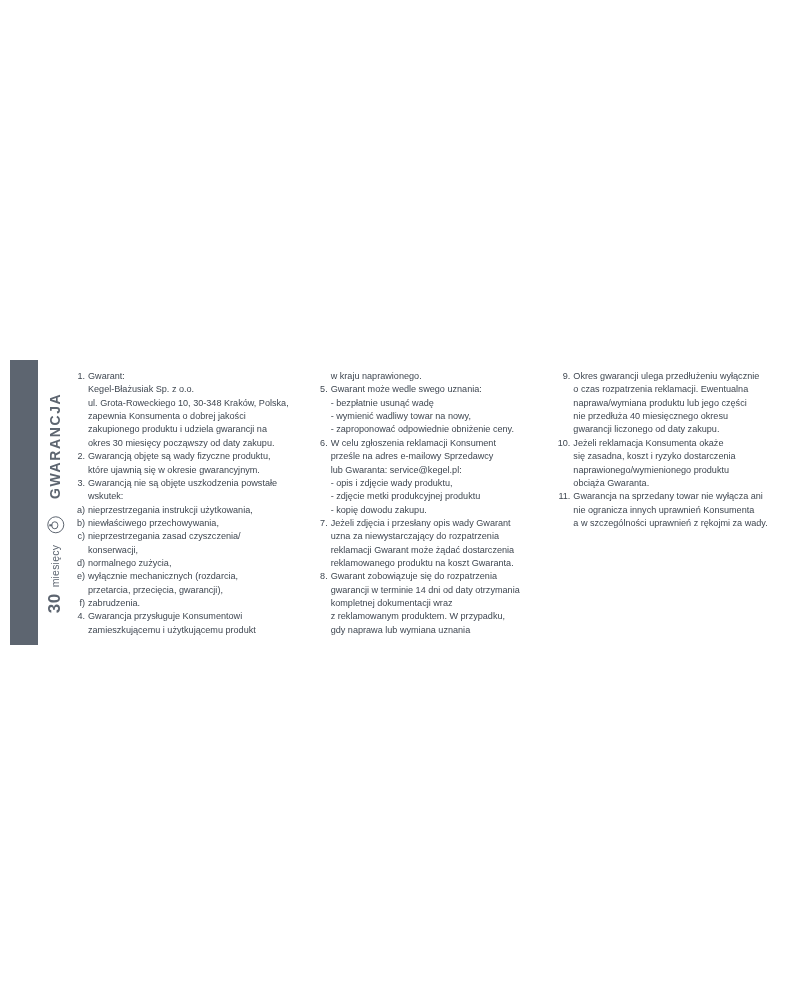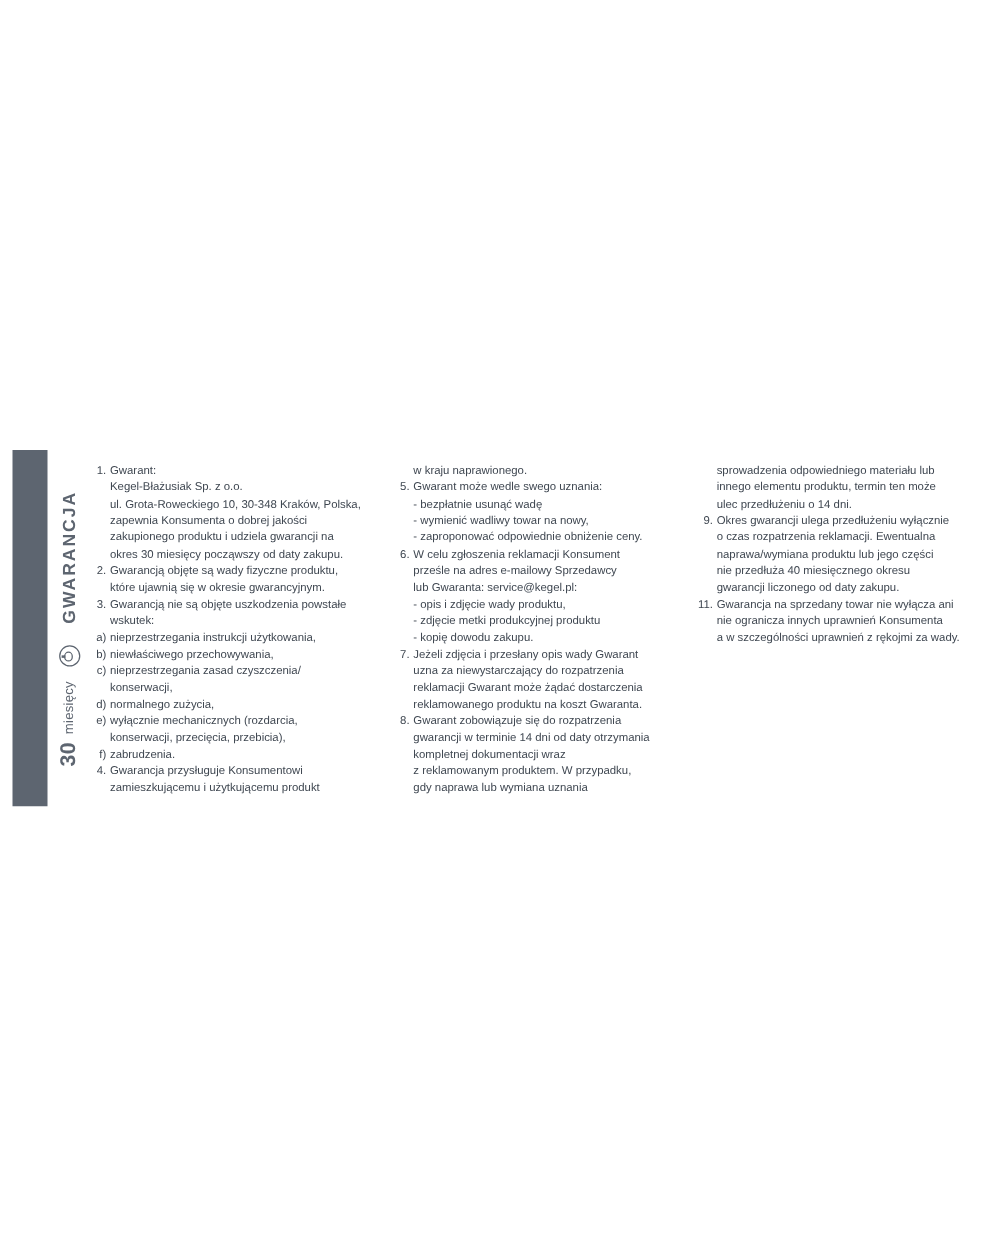--- a/index.html
+++ b/index.html
@@ -241,21 +241,21 @@
           <div class="item">
             <span class="item-num">d)</span>
             <span class="item-body">
               <span class="line">normalnego zużycia,</span>
             </span>
           </div>
           <div class="item">
             <span class="item-num">e)</span>
             <span class="item-body">
               <span class="line">wyłącznie mechanicznych (rozdarcia,</span>
-              <span class="line">konserwacji, przecięcia, przebicia),</span>
+              <span class="line">przetarcia, przecięcia, gwarancji),</span>
             </span>
           </div>
           <div class="item">
             <span class="item-num">f)</span>
             <span class="item-body">
               <span class="line">zabrudzenia.</span>
             </span>
           </div>
           <div class="item">
             <span class="item-num">4.</span>
@@ -307,38 +307,39 @@
               <span class="line">Gwarant zobowiązuje się do rozpatrzenia</span>
               <span class="line">gwarancji w terminie 14 dni od daty otrzymania</span>
               <span class="line">kompletnej dokumentacji wraz</span>
               <span class="line">z reklamowanym produktem. W przypadku,</span>
               <span class="line">gdy naprawa lub wymiana uznania</span>
             </span>
           </div>
         </div>
       <div class="col">
           <div class="item">
-            <span class="item-num"></span>
-            <span class="item-body">
-              <span class="line">sprowadzenia odpowiedniego materiału lub</span>
-              <span class="line">innego elementu produktu, termin ten może</span>
-              <span class="line">ulec przedłużeniu o 14 dni.</span>
-            </span>
-          </div>
-          <div class="item">
             <span class="item-num">9.</span>
             <span class="item-body">
               <span class="line">Okres gwarancji ulega przedłużeniu wyłącznie</span>
               <span class="line">o czas rozpatrzenia reklamacji. Ewentualna</span>
               <span class="line">naprawa/wymiana produktu lub jego części</span>
               <span class="line">nie przedłuża 40 miesięcznego okresu</span>
               <span class="line">gwarancji liczonego od daty zakupu.</span>
             </span>
           </div>
           <div class="item">
+            <span class="item-num">10.</span>
+            <span class="item-body">
+              <span class="line">Jeżeli reklamacja Konsumenta okaże</span>
+              <span class="line">się zasadna, koszt i ryzyko dostarczenia</span>
+              <span class="line">naprawionego/wymienionego produktu</span>
+              <span class="line">obciąża Gwaranta.</span>
+            </span>
+          </div>
+          <div class="item">
             <span class="item-num">11.</span>
             <span class="item-body">
               <span class="line">Gwarancja na sprzedany towar nie wyłącza ani</span>
               <span class="line">nie ogranicza innych uprawnień Konsumenta</span>
               <span class="line">a w szczególności uprawnień z rękojmi za wady.</span>
             </span>
           </div>
         </div>
     </div>
 

